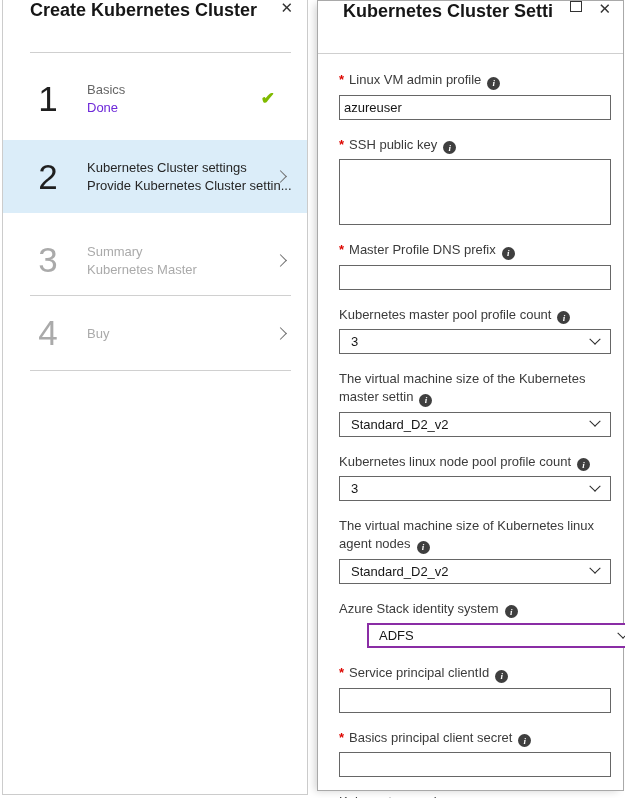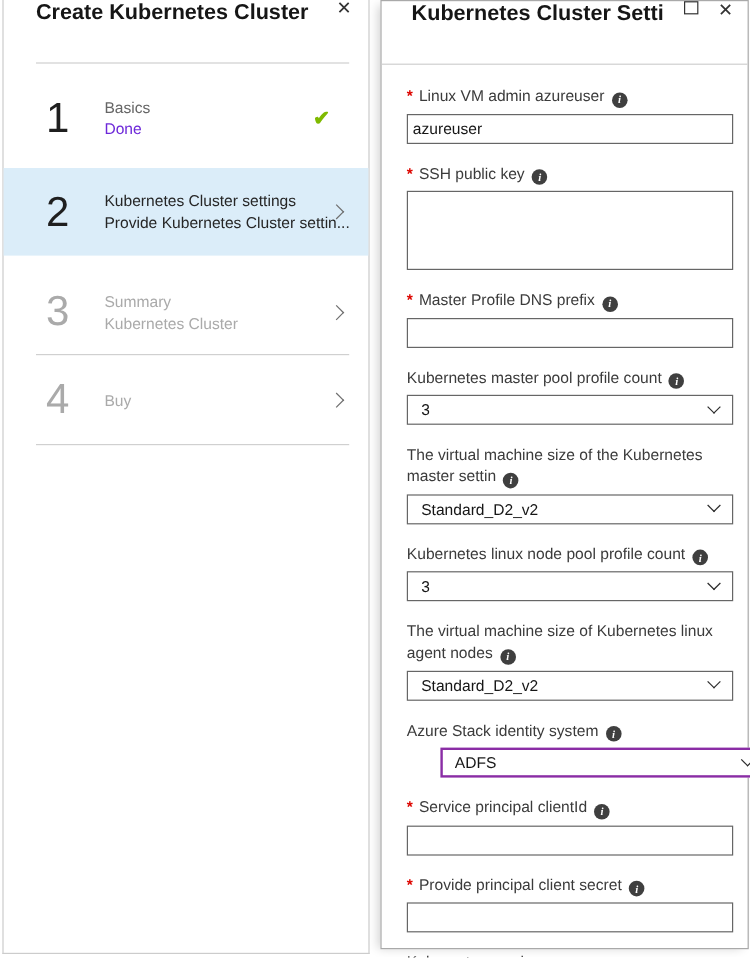--- a/index.html
+++ b/index.html
@@ -102,21 +102,21 @@
       <span class="step-sub">Provide Kubernetes Cluster settin...</span>
     </span>
 
     <span class="chevron-right-icon"></span>
   </div>
 
   <div class="step disabled step-3">
     <span class="step-num">3</span>
     <span class="step-text">
       <span class="step-title">Summary</span>
-      <span class="step-sub">Kubernetes Cluster</span>
+      <span class="step-sub">Kubernetes Master</span>
     </span>
 
     <span class="chevron-right-icon"></span>
   </div>
 <div class="step-divider"></div>
   <div class="step disabled step-4">
     <span class="step-num">4</span>
     <span class="step-text">
       <span class="step-title">Buy</span>
 
@@ -132,21 +132,21 @@
   <div class="panel-header">
     <span class="panel-title">Kubernetes Cluster Settings</span>
     <span class="header-icon">
         <span class="maximize-box"></span>
       </span>
     <span class="header-icon close-glyph">✕</span>
   </div>
   <div class="header-divider"></div>
   <div class="form">
   <div class="field">
-    <label class="field-label"><span class="required-marker">*</span><span class="field-label-text">Linux VM admin azureuser</span><span class="info-icon">i</span></label>
+    <label class="field-label"><span class="required-marker">*</span><span class="field-label-text">Linux VM admin profile</span><span class="info-icon">i</span></label>
     <input class="text-input" value="azureuser" style="">
 
   </div>
 
   <div class="field">
     <label class="field-label"><span class="required-marker">*</span><span class="field-label-text">SSH public key</span><span class="info-icon">i</span></label>
 
     <textarea class="textarea-input" style=""></textarea>
 
   </div>
@@ -202,21 +202,21 @@
     </div>
   </div>
 
   <div class="field">
     <label class="field-label"><span class="required-marker">*</span><span class="field-label-text">Service principal clientId</span><span class="info-icon">i</span></label>
     <input class="text-input" value="" style="">
 
   </div>
 
   <div class="field">
-    <label class="field-label"><span class="required-marker">*</span><span class="field-label-text">Provide principal client secret</span><span class="info-icon">i</span></label>
+    <label class="field-label"><span class="required-marker">*</span><span class="field-label-text">Basics principal client secret</span><span class="info-icon">i</span></label>
     <input class="text-input" value="" style="">
 
   </div>
 
   <div class="field">
     <label class="field-label"><span class="field-label-text">Kubernetes version</span></label>
 
   </div>
 </div>
 </div>

